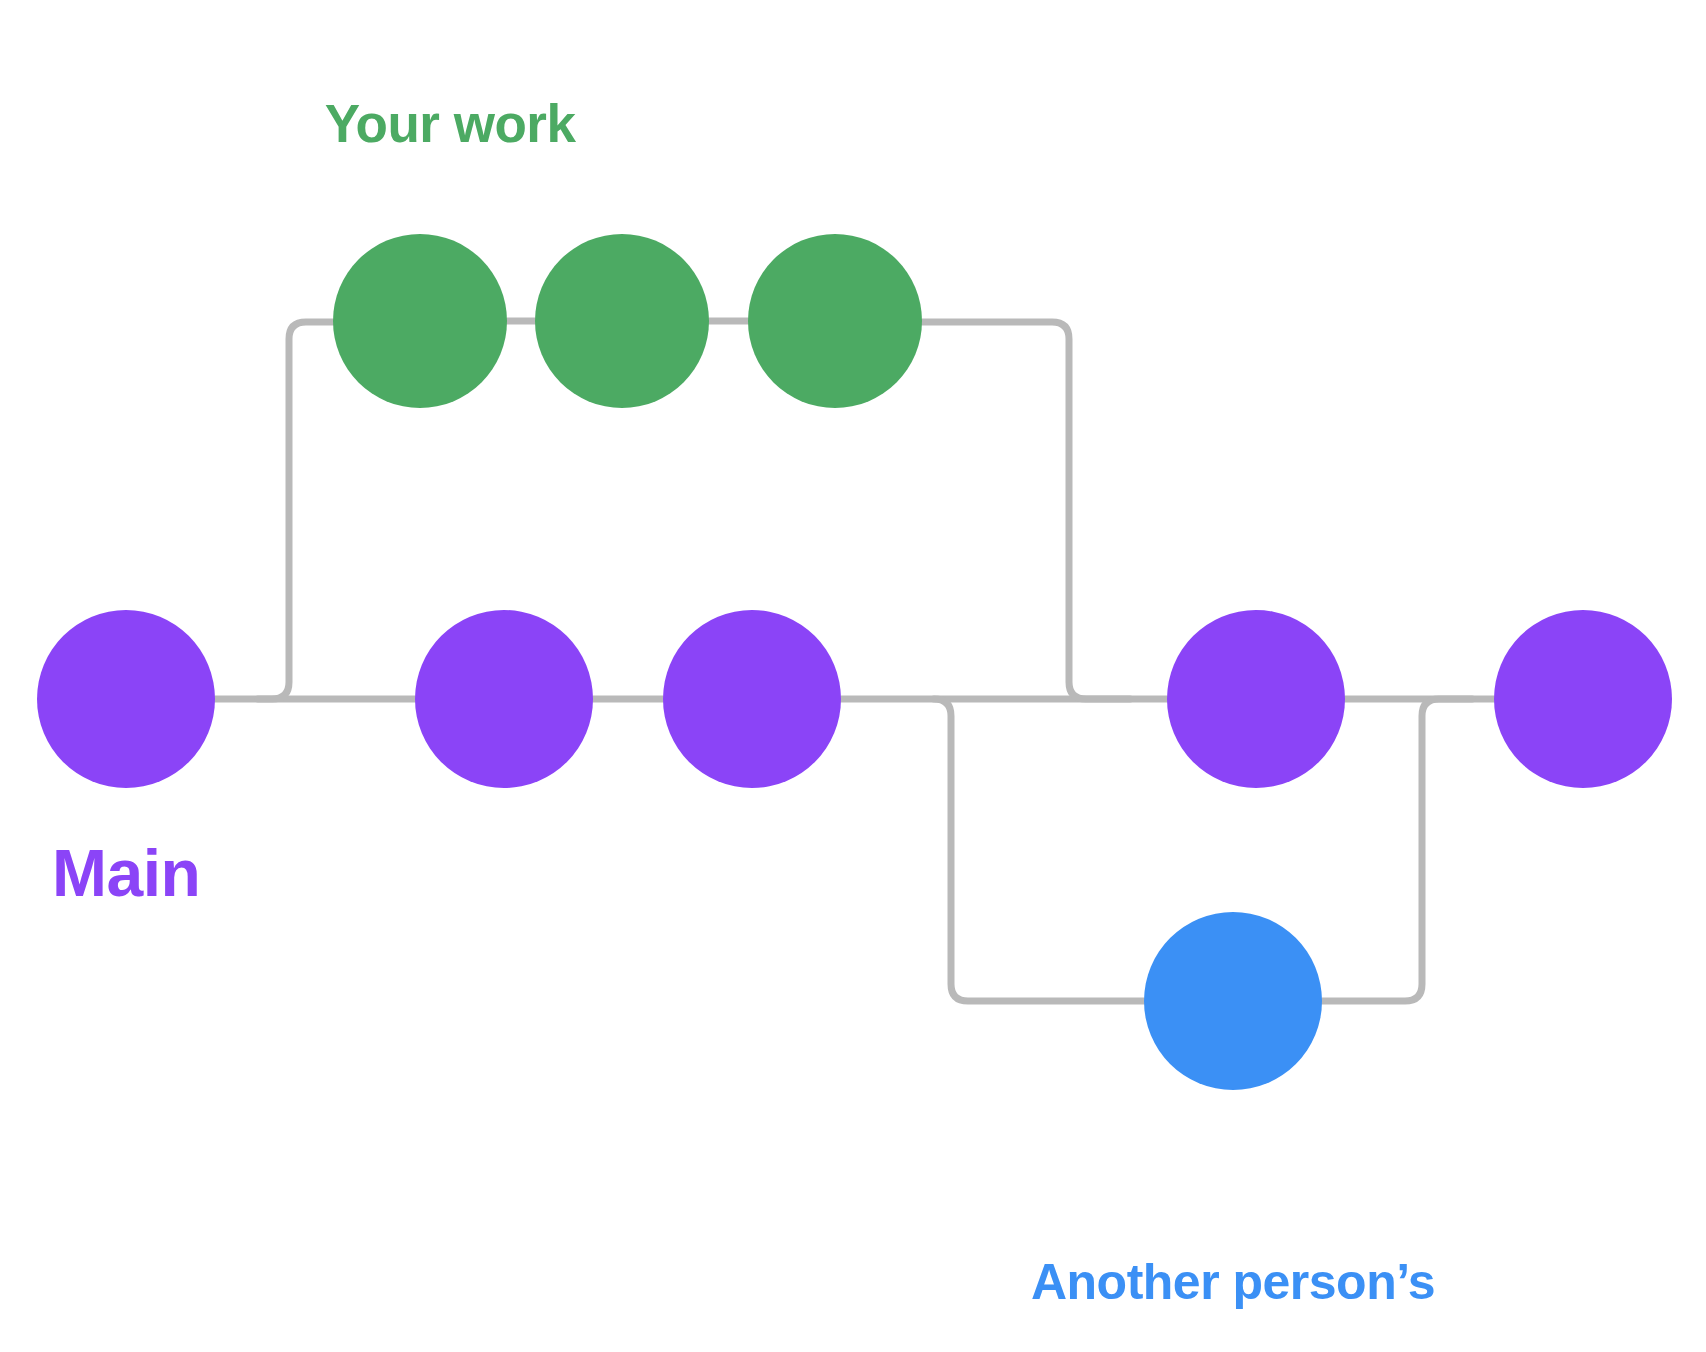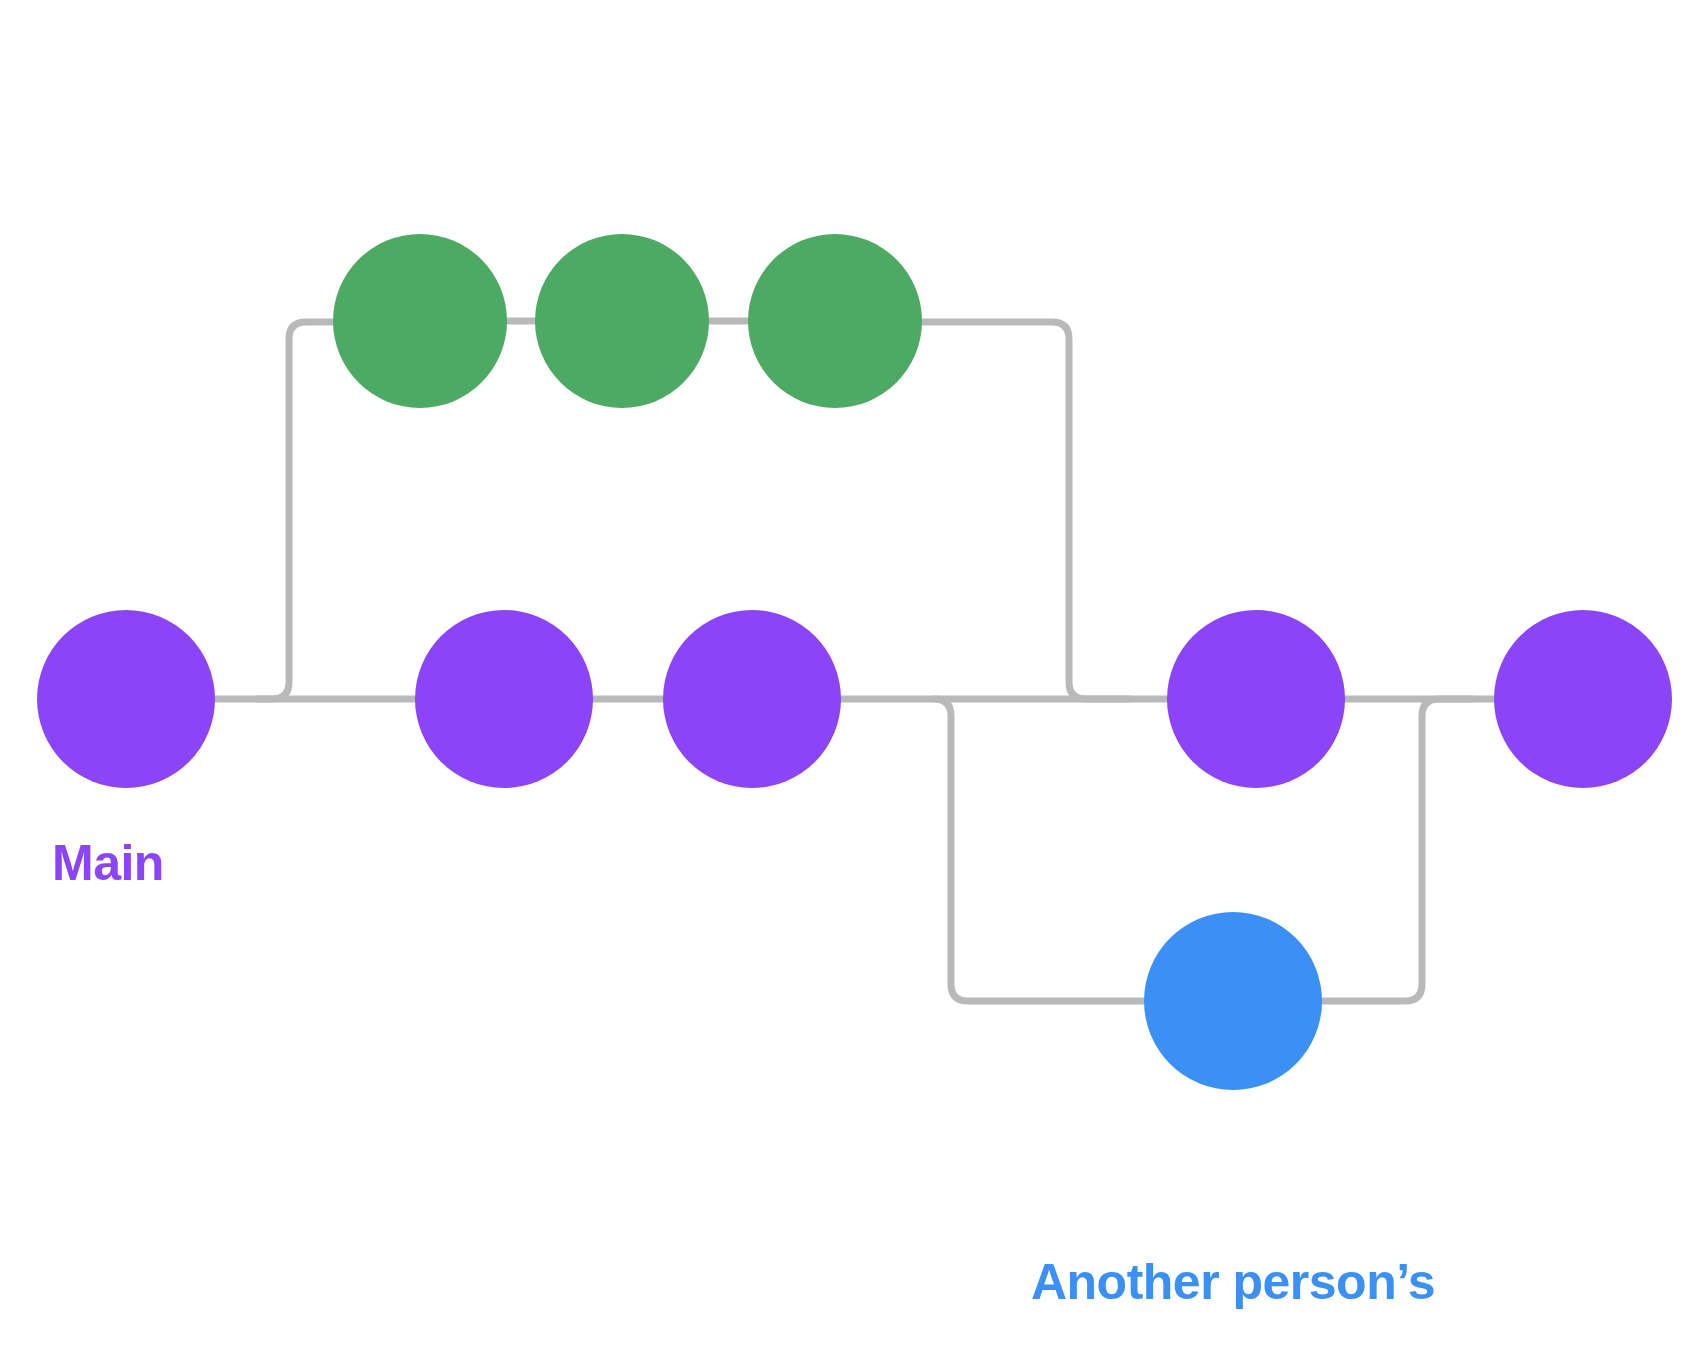--- a/index.html
+++ b/index.html
@@ -38,21 +38,21 @@
     left: 0;
     top: 92px;
     width: 900px;
     text-align: center;
     font-size: 53px;
     letter-spacing: -0.5px;
   }
   #label-main {
     left: 52px;
     top: 833px;
-    font-size: 50px;
+    font-size: 66px;
     letter-spacing: -0.5px;
   }
   #label-another {
     left: 833px;
     top: 1130px;
     width: 800px;
     text-align: center;
     font-size: 50px;
     letter-spacing: -0.5px;
   }
@@ -80,20 +80,21 @@
       <path d="M 709 321 L 748 321"></path>
 
       <path d="M 922 322 L 1052 322 Q 1069 322 1069 339 L 1069 682 Q 1069 699 1086 699 L 1130 699"></path>
 
       <path d="M 934 699 Q 951 699 951 716 L 951 984 Q 951 1001 968 1001 L 1144 1001"></path>
 
       <path d="M 1322 1001 L 1405 1001 Q 1422 1001 1422 984 L 1422 716 Q 1422 699 1439 699 L 1472 699"></path>
     </g>
   </svg>
 
+  <div class="label" id="label-your-work" style="color:#4CAA63;">Your work</div>
 
   <div class="node" style="left:333px; top:234px; width:174px; height:174px; background:#4CAA63;"></div>
   <div class="node" style="left:535px; top:234px; width:174px; height:174px; background:#4CAA63;"></div>
   <div class="node" style="left:748px; top:234px; width:174px; height:174px; background:#4CAA63;"></div>
 
   <div class="node" style="left:37px; top:610px; width:178px; height:178px; background:#8B44F7;"></div>
   <div class="node" style="left:415px; top:610px; width:178px; height:178px; background:#8B44F7;"></div>
   <div class="node" style="left:663px; top:610px; width:178px; height:178px; background:#8B44F7;"></div>
   <div class="node" style="left:1167px; top:610px; width:178px; height:178px; background:#8B44F7;"></div>
   <div class="node" style="left:1494px; top:610px; width:178px; height:178px; background:#8B44F7;"></div>

